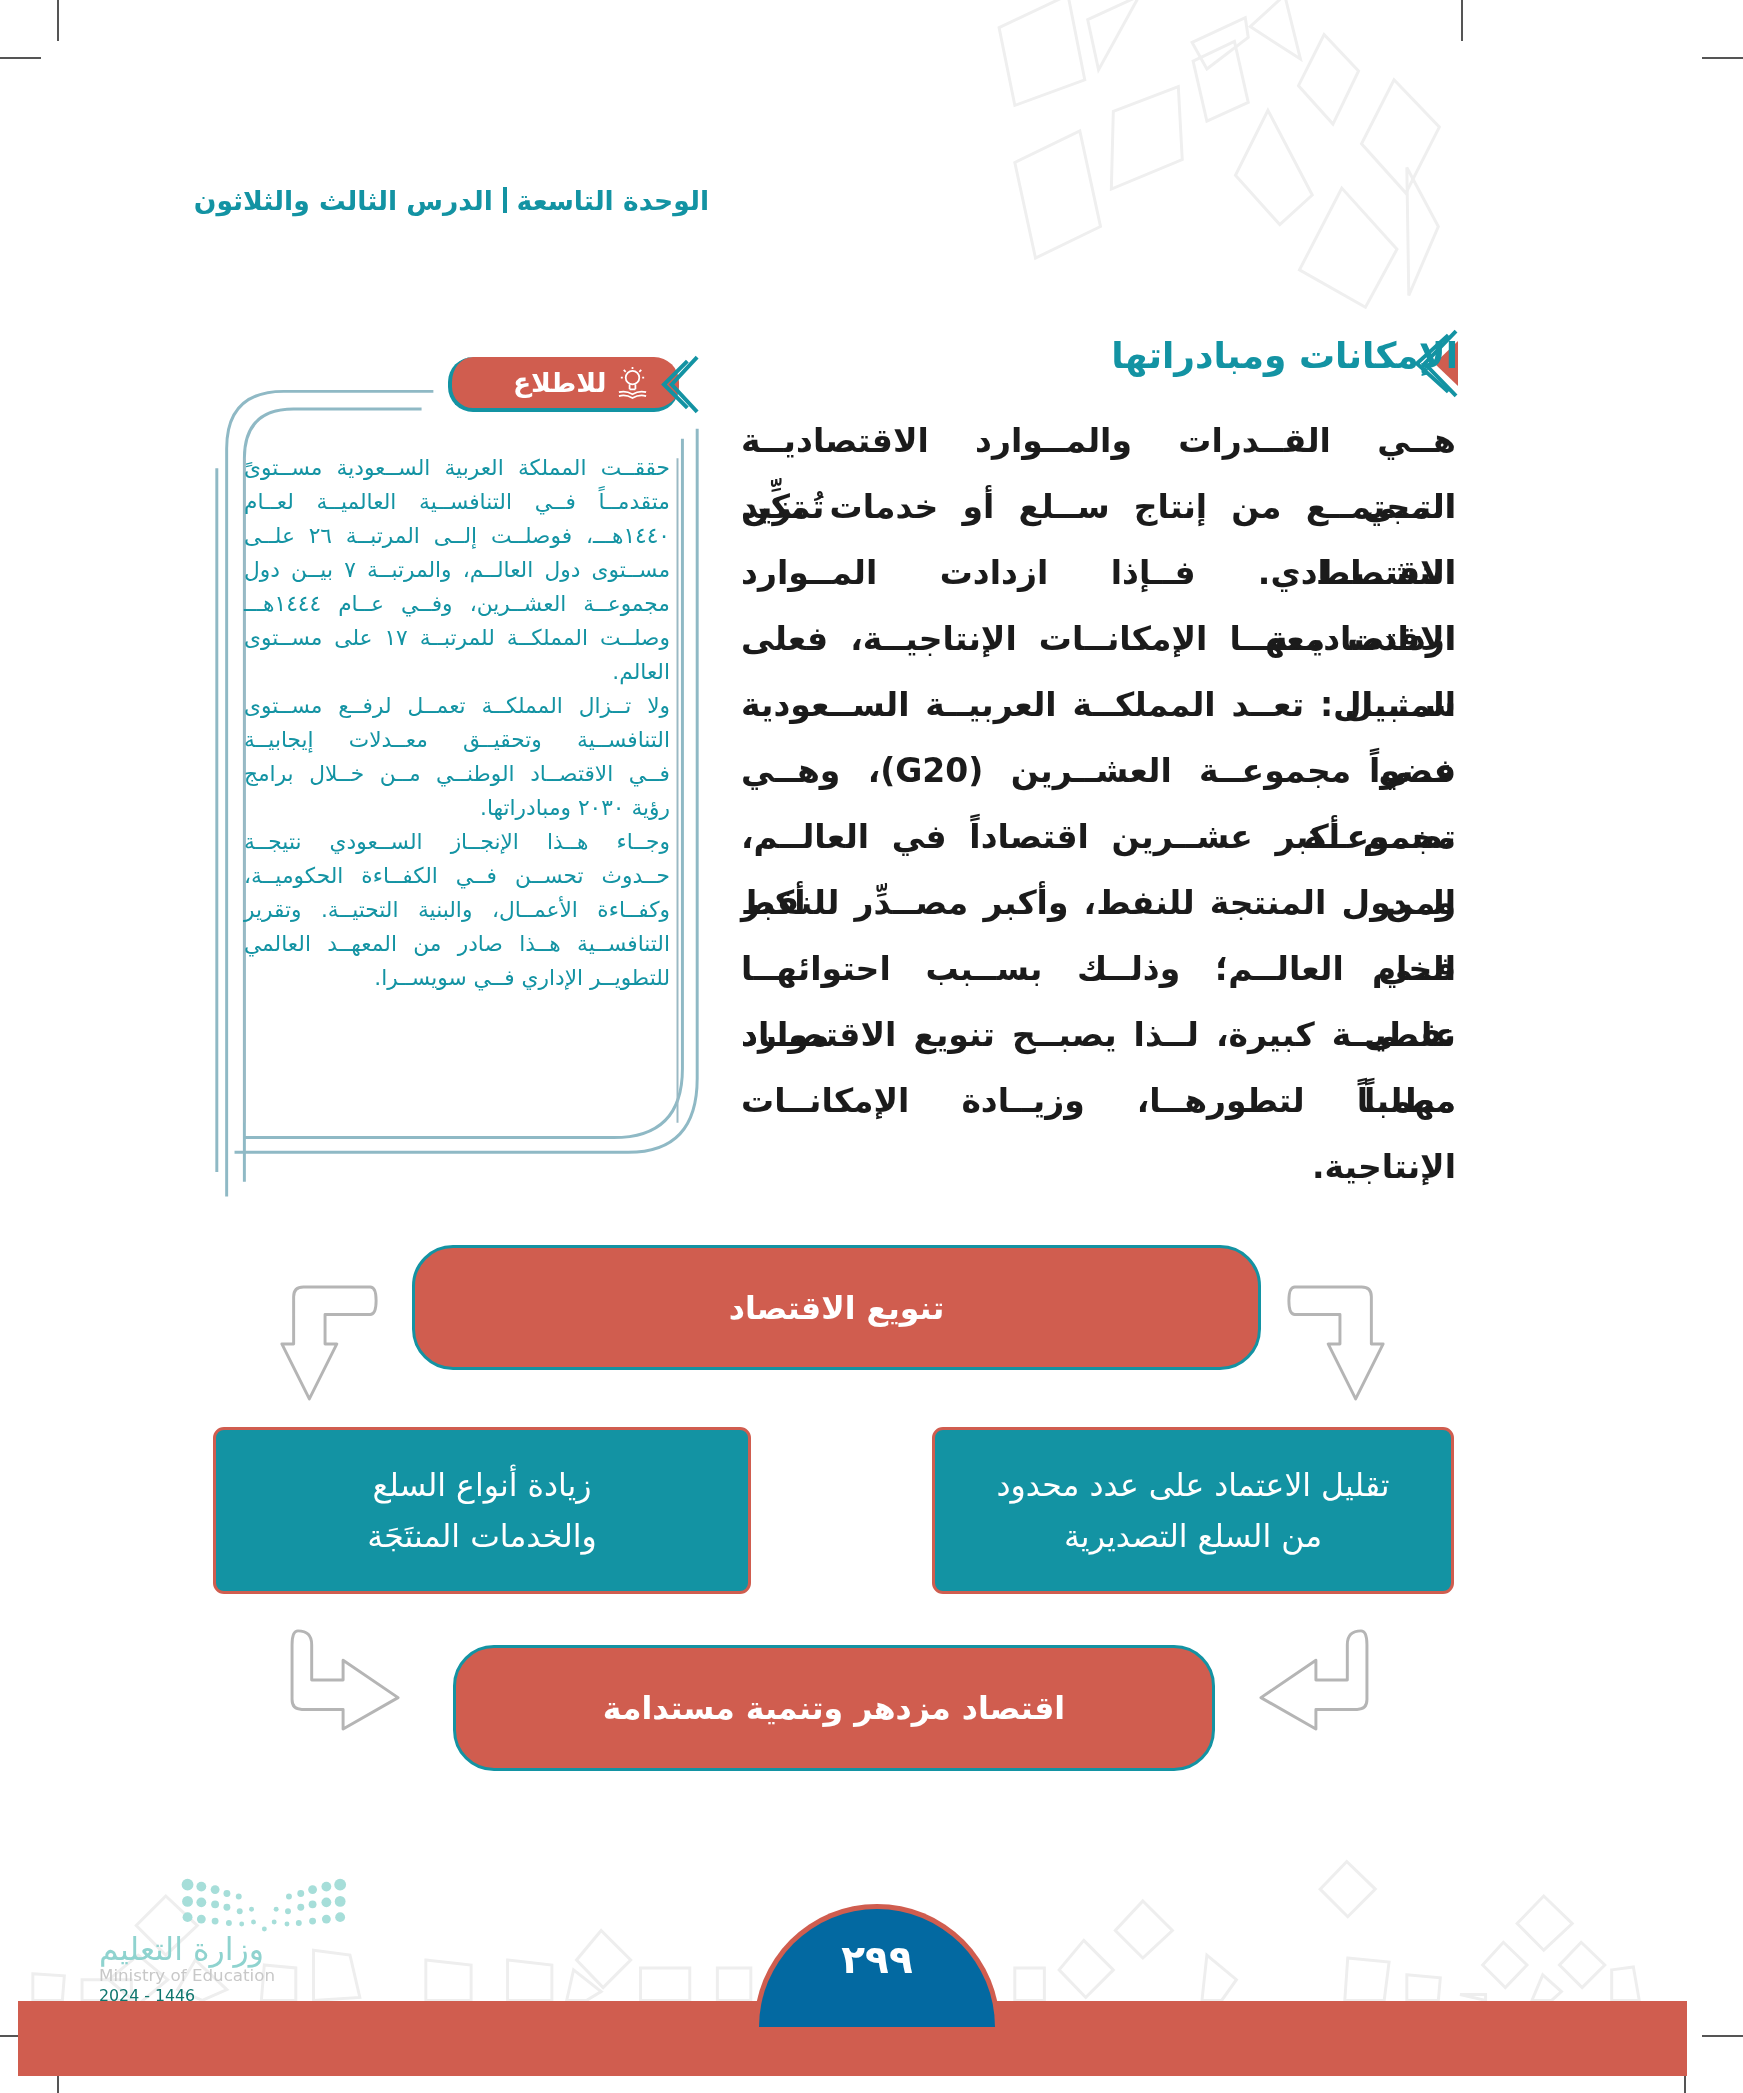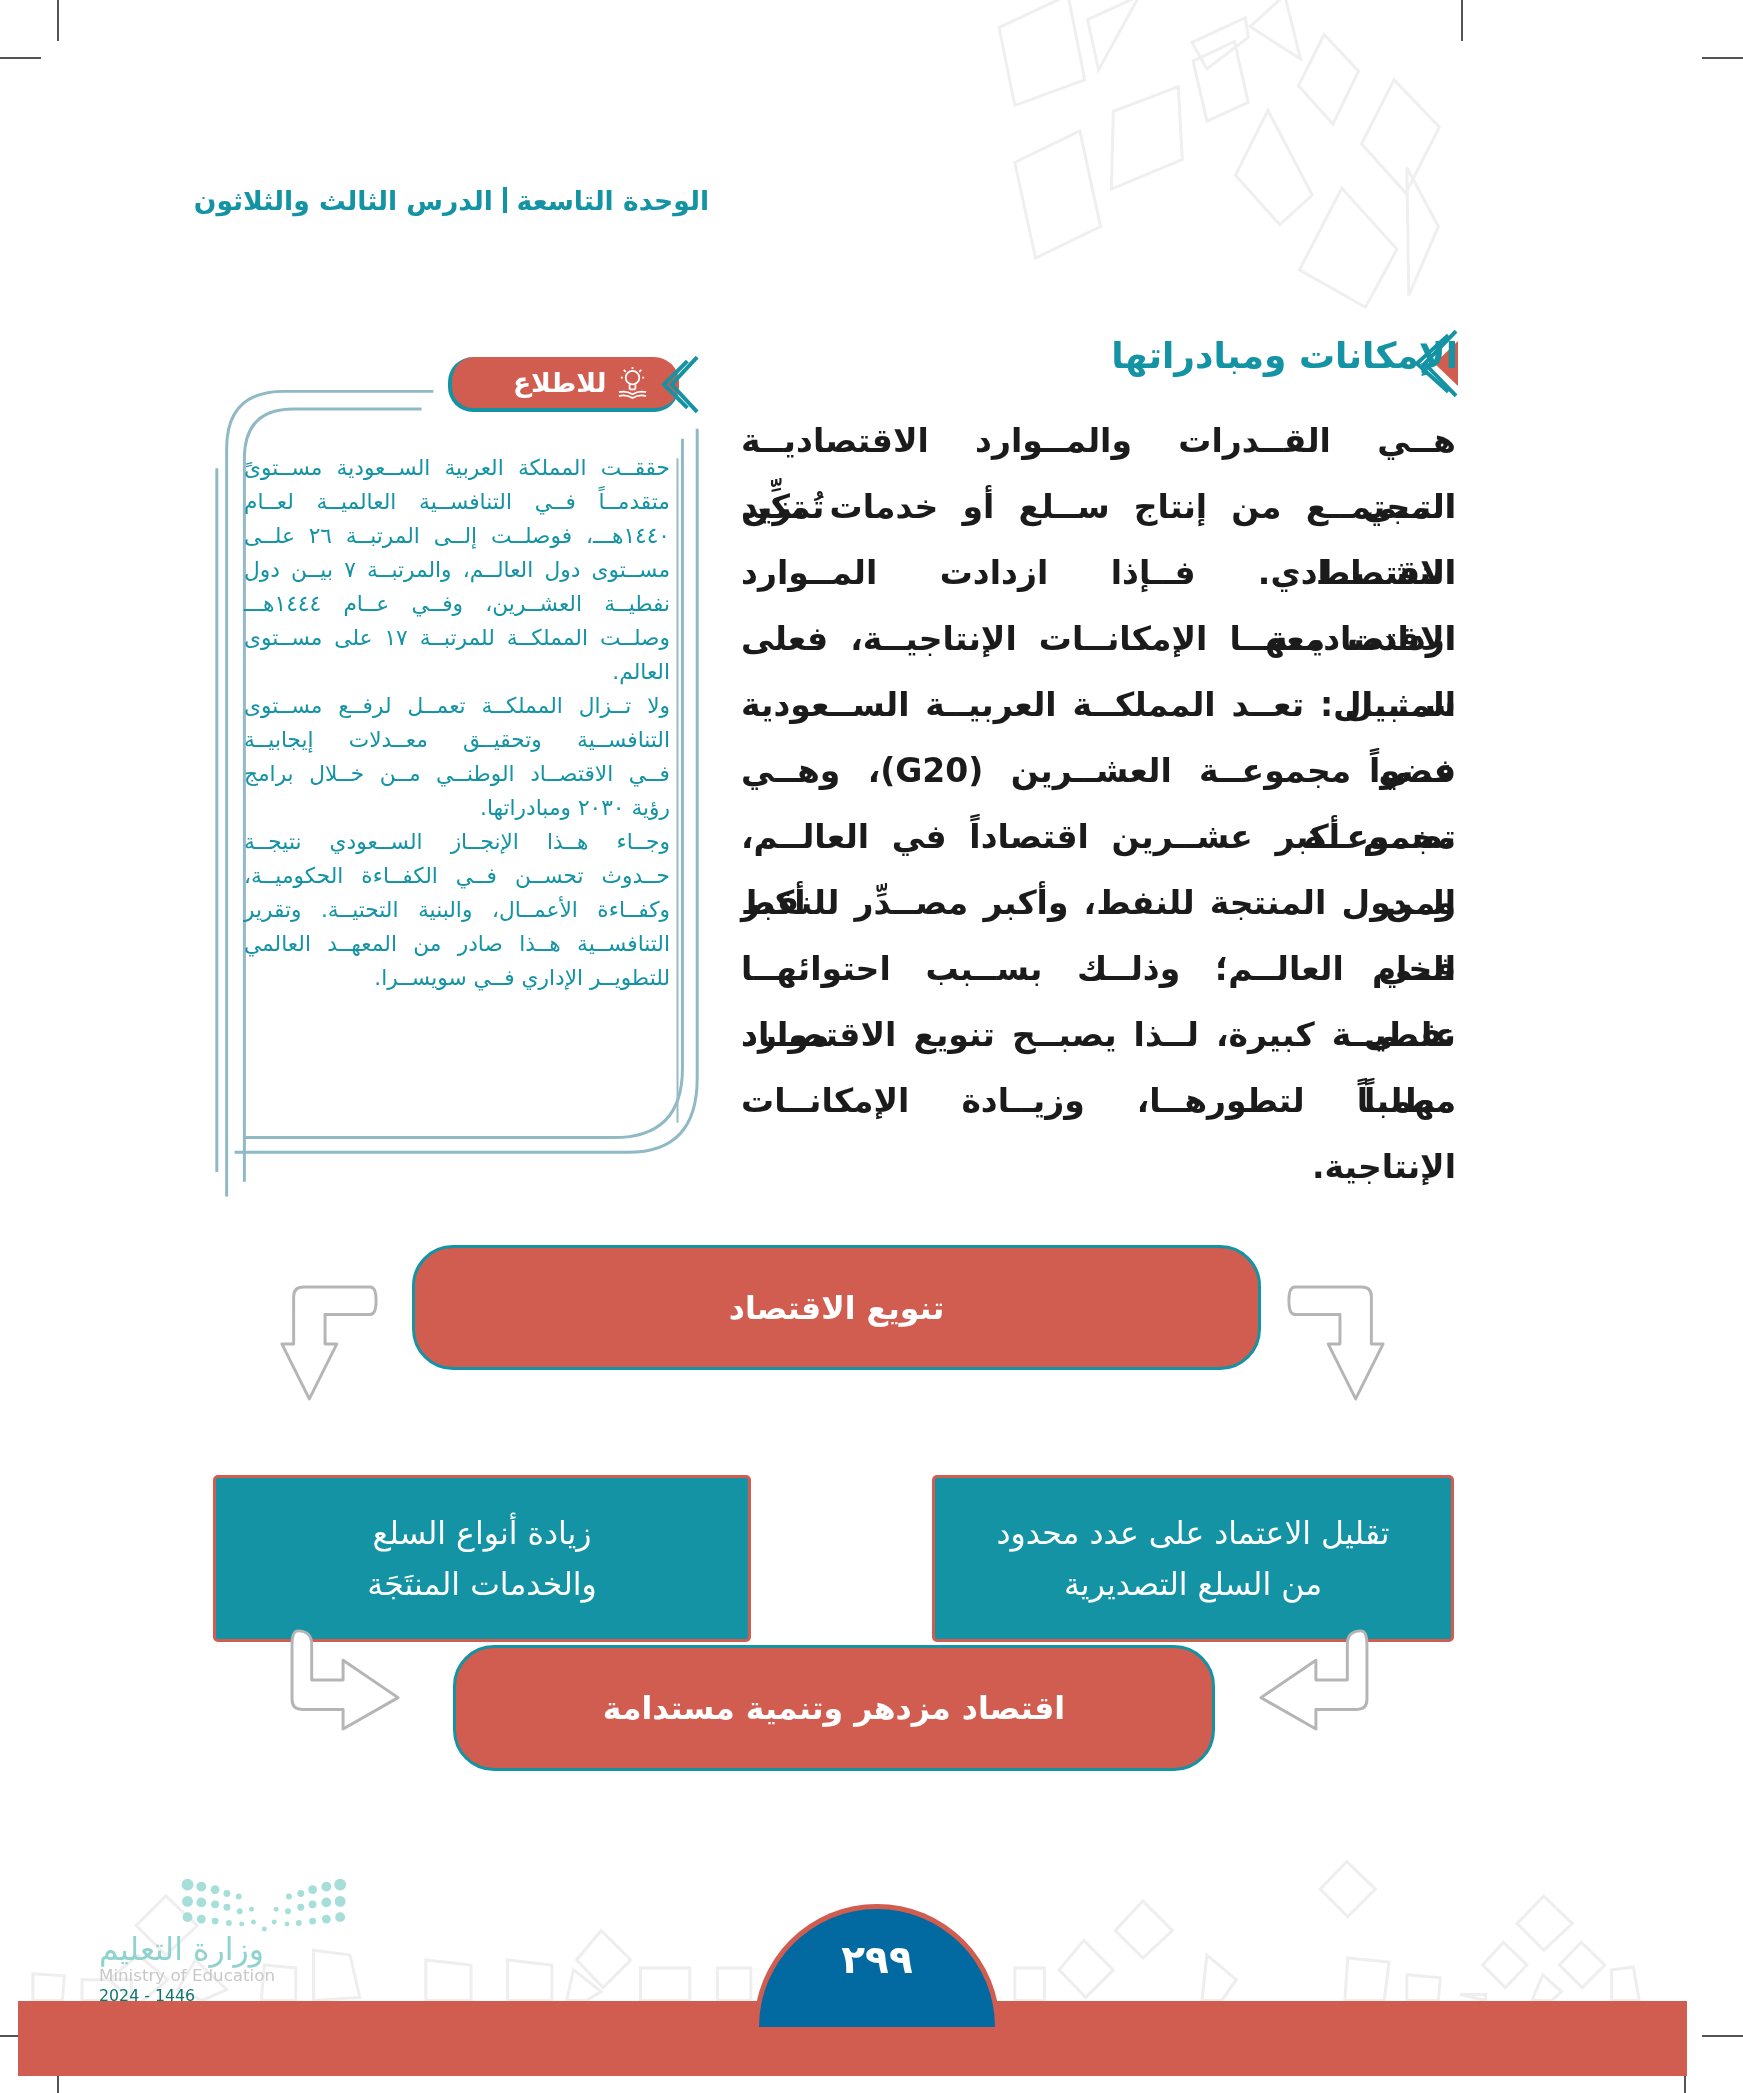--- a/index.html
+++ b/index.html
@@ -50,21 +50,21 @@
   }
   .side-text .ln { display: block; text-align: justify; text-align-last: justify; height: 34px; white-space: nowrap; overflow: visible; }
   .side-text .ln.last { text-align-last: right; }
   
   .pill {
     position: absolute; display: flex; align-items: center; justify-content: center;
     text-align: center; color: #fff; font-weight: bold; direction: rtl;
     box-sizing: border-box;
   }
   .pill.red { background: #d05d4f; border: 3px solid #1393a3; border-radius: 41px; font-size: 31.5px; }
-  .pill.teal { background: #1393a3; border: 3px solid #d05d4f; border-radius: 5px; font-size: 31.5px; line-height: 51px; font-weight: normal; margin-top: 48px; }
+  .pill.teal { background: #1393a3; border: 3px solid #d05d4f; border-radius: 11px; font-size: 31.5px; line-height: 51px; font-weight: normal; }
   .arrow { position: absolute; }
   
   .footer-bar { position: absolute; left: 17.7px; top: 2001px; width: 1669px; height: 75px; background: #d05d4f; }
   .page-dome {
     position: absolute; left: 754px; top: 1904px; width: 236px; height: 118px;
     background: #0369a1; border: 5.9px solid #d05d4f; border-bottom: none;
     border-radius: 124px 124px 0 0; box-sizing: content-box;
     display: flex; justify-content: center; align-items: center;
   }
   .page-num { color: #fff; font-weight: bold; font-size: 39px; margin-top: -17.7px; }
@@ -189,21 +189,21 @@
 <svg class="side-tag-chev" viewBox="0 0 46 64">
   <polyline points="40,4 14,32 40,60" fill="none" stroke="#1393a3" stroke-width="4"></polyline>
   <polyline points="30,8 6,32 30,56" fill="none" stroke="#1393a3" stroke-width="4"></polyline>
 </svg>
 
 <div class="side-text">
   <span class="ln">حققــت المملكة العربية الســعودية مســتوىً</span>
   <span class="ln">متقدمــاً فــي التنافســية العالميــة لعــام</span>
   <span class="ln">١٤٤٠هـــ، فوصلــت إلــى المرتبــة ٢٦ علــى</span>
   <span class="ln">مســتوى دول العالــم، والمرتبــة ٧ بيــن دول</span>
-  <span class="ln">نفطيــة العشــرين، وفــي عــام ١٤٤٤هـــ</span>
+  <span class="ln">مجموعــة العشــرين، وفــي عــام ١٤٤٤هـــ</span>
   <span class="ln">وصلــت المملكــة للمرتبــة ١٧ على مســتوى</span>
   <span class="ln last">العالم.</span>
   <span class="ln">ولا تــزال المملكــة تعمــل لرفــع مســتوى</span>
   <span class="ln">التنافســية وتحقيــق معــدلات إيجابيــة</span>
   <span class="ln">فــي الاقتصــاد الوطنــي مــن خــلال برامج</span>
   <span class="ln last">رؤية ٢٠٣٠ ومبادراتها.</span>
   <span class="ln">وجــاء هــذا الإنجــاز الســعودي نتيجــة</span>
   <span class="ln">حــدوث تحســن فــي الكفــاءة الحكوميــة،</span>
   <span class="ln">وكفــاءة الأعمــال، والبنية التحتيــة. وتقرير</span>
   <span class="ln">التنافســية هــذا صادر من المعهــد العالمي</span>

